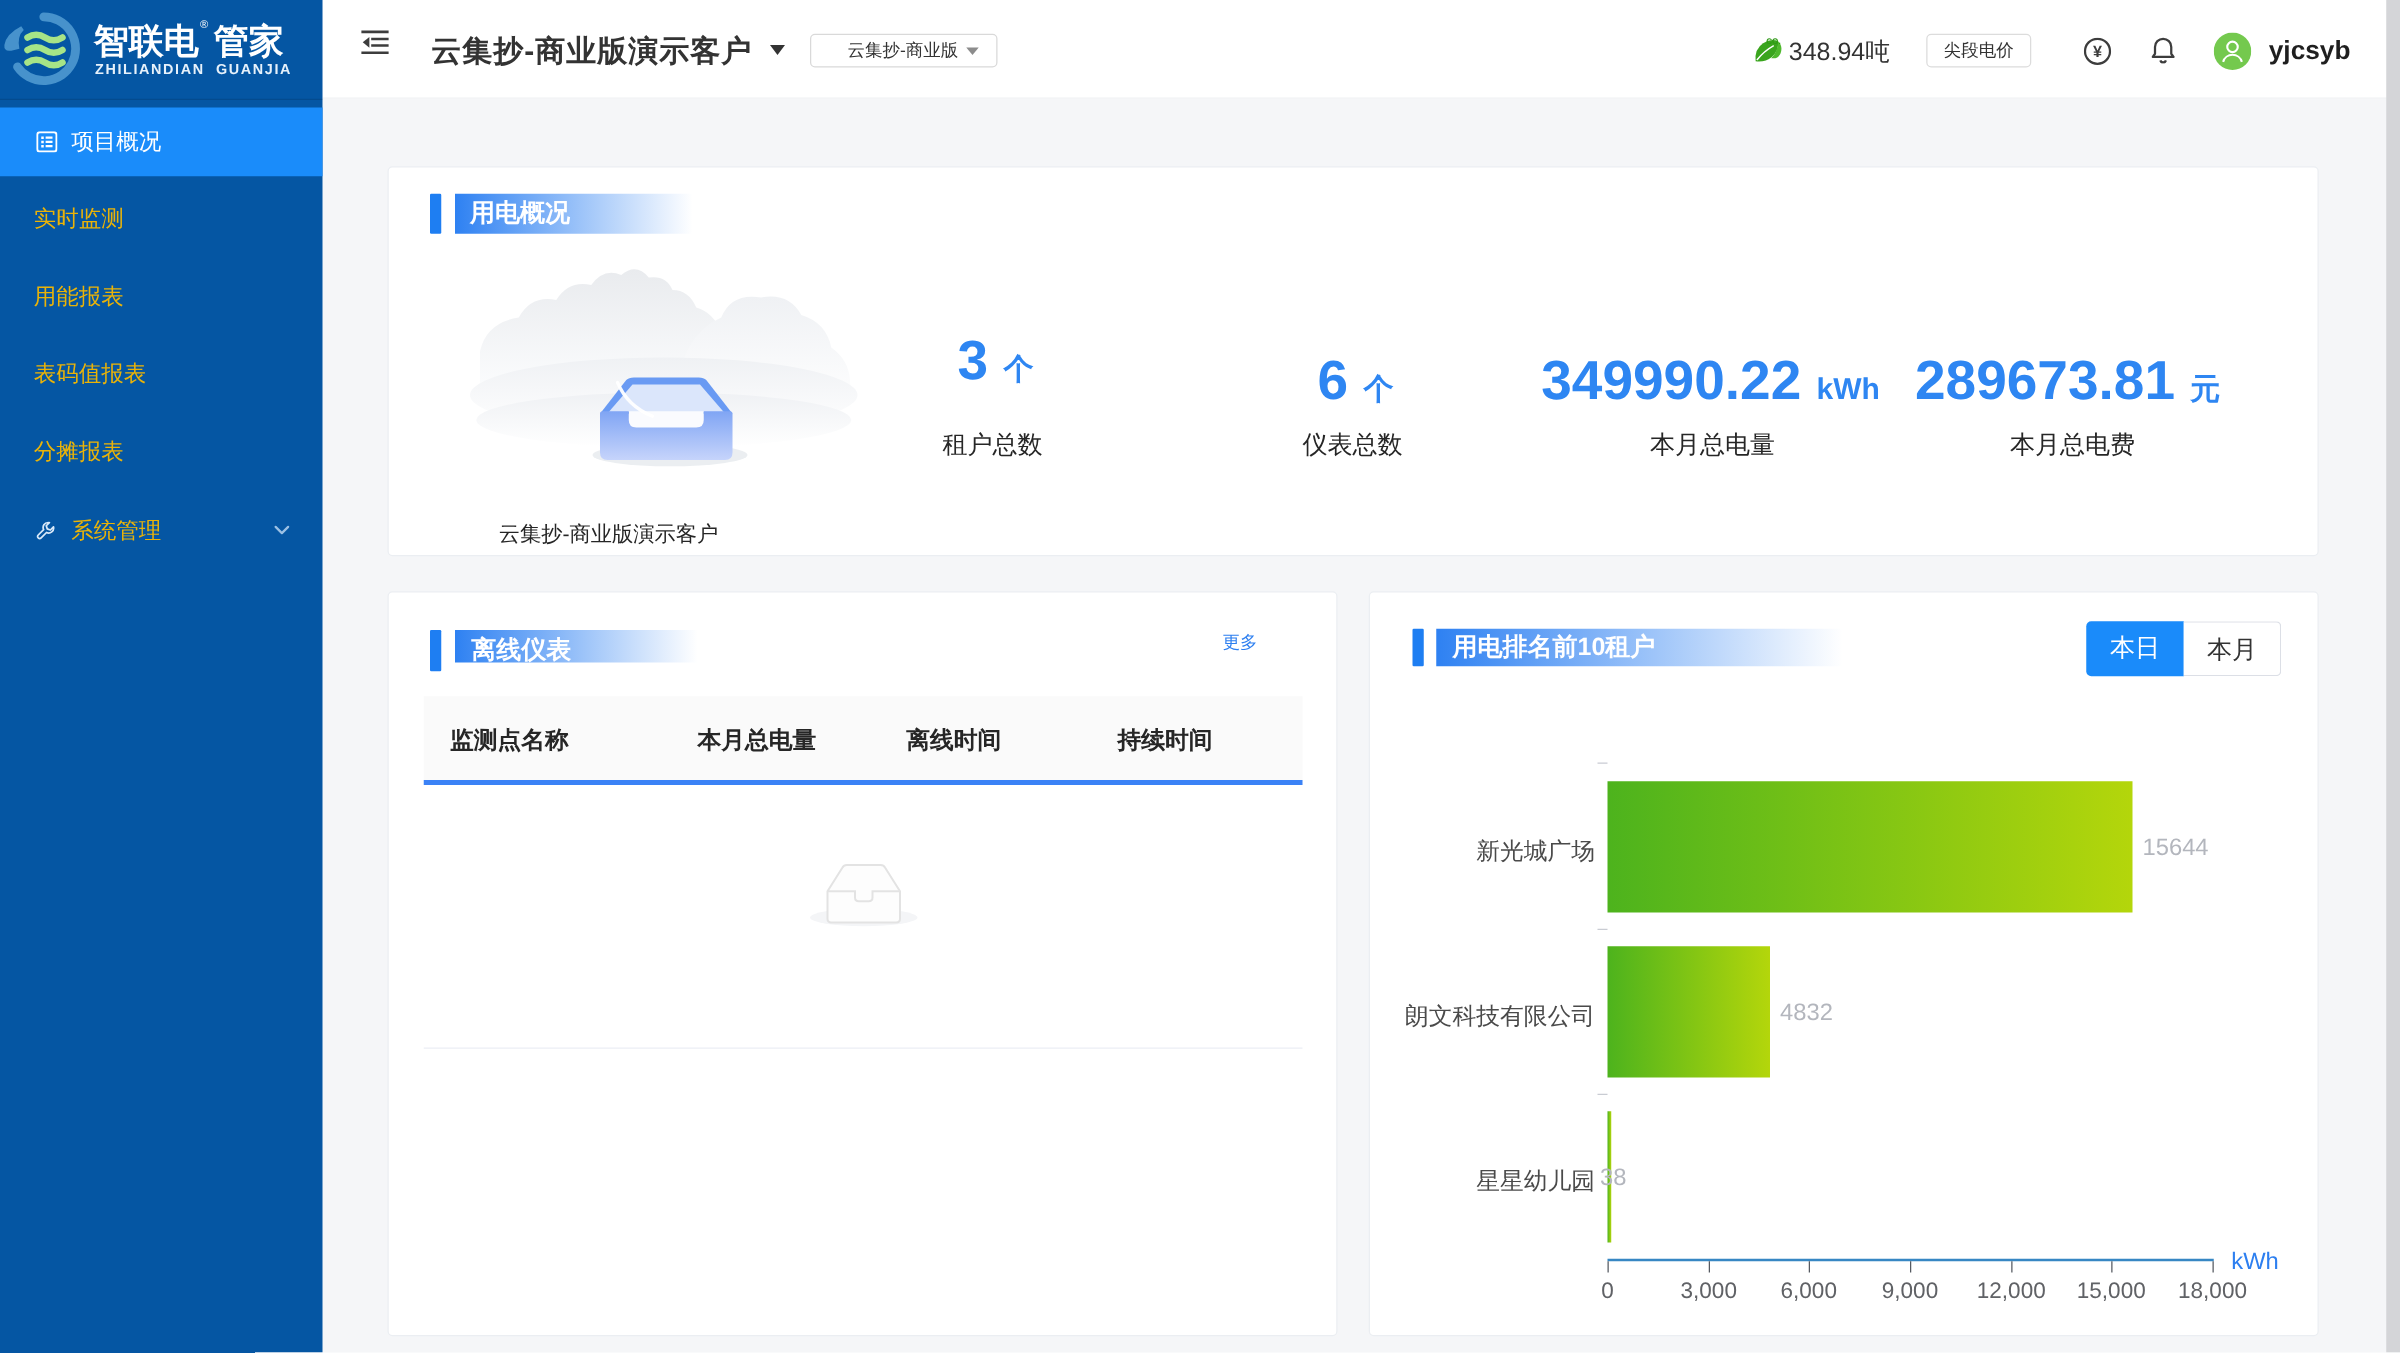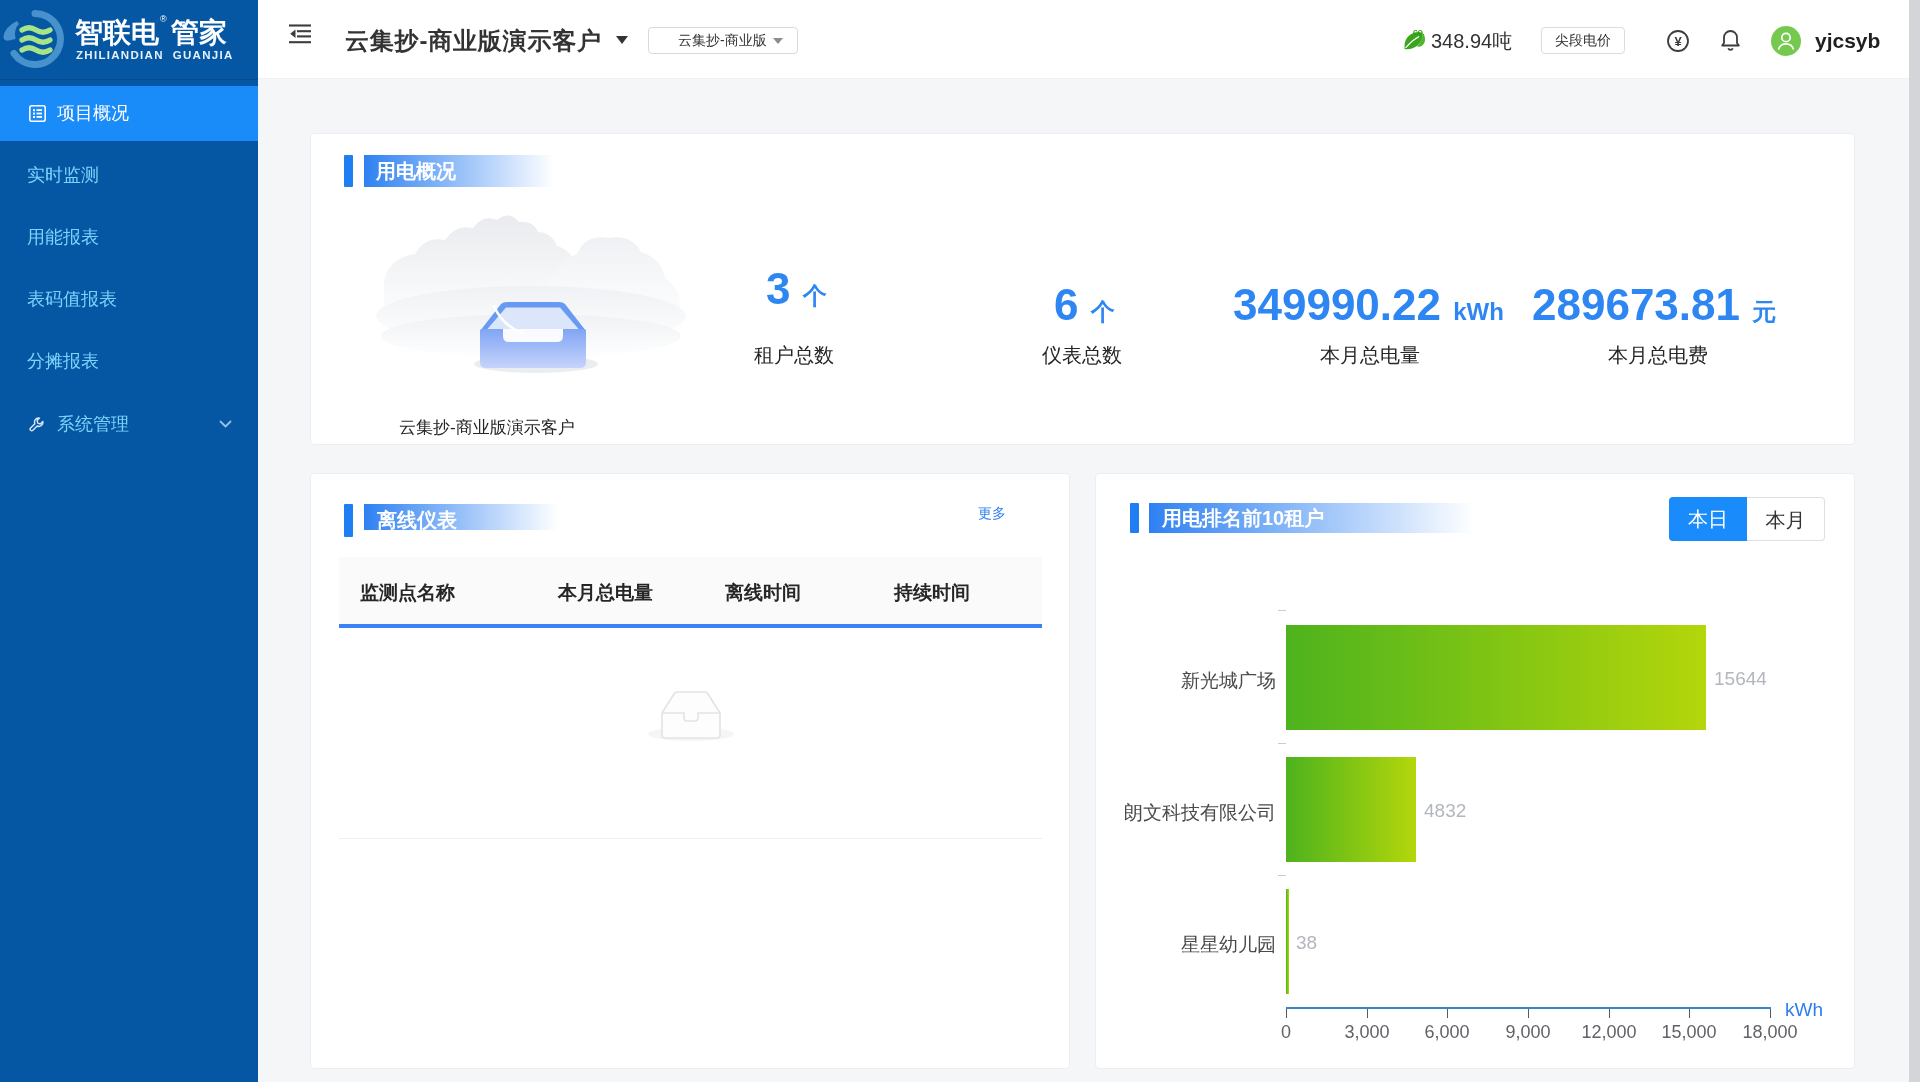--- a/index.html
+++ b/index.html
@@ -2,21 +2,21 @@
 <html><head>
 <meta charset="utf-8">
 <style>
 * { margin:0; padding:0; box-sizing:border-box; }
 html,body { width:1920px; height:1082px; overflow:hidden; font-family:"Liberation Sans",sans-serif; }
 #app { position:relative; width:1920px; height:1082px; background:#f5f6f8; }
 
 
 #sidebar { position:absolute; left:0; top:0; width:258px; height:1082px; background:#0556a3; z-index:5; }
 #logo { position:absolute; left:0; top:0; width:258px; height:80px; border-bottom:1px solid rgba(0,0,0,0.12); }
-.menu-item { position:absolute; left:0; width:258px; height:55px; color:#7dd3fc; font-size:18px; line-height:55px; }
+.menu-item { position:absolute; left:0; width:258px; height:55px; color:#eab308; font-size:18px; line-height:55px; }
 .menu-item.active { background:#1a8cfa; color:#ffffff; }
 .mi-text { position:absolute; left:57px; top:0; }
 .mi-text2 { position:absolute; left:27px; top:0; }
 
 
 #header { position:absolute; left:258px; top:0; width:1662px; height:79px; background:#ffffff; border-bottom:1px solid #f0f1f3; z-index:4; }
 #htitle { position:absolute; z-index:6; left:345px; top:25px; font-size:24px; font-weight:bold; color:#333333; letter-spacing:0.8px; }
 #hcaret { position:absolute; z-index:6; left:616px; top:36px; width:0; height:0; border-left:6px solid transparent; border-right:6px solid transparent; border-top:8px solid #333; }
 #htag { position:absolute; z-index:6; left:648px; top:27px; width:150px; height:27px; border:1px solid #d9d9d9; border-radius:4px; background:#fff; font-size:14px; color:#333; line-height:25px; text-align:left; padding-left:29px; }
 #htag .tcaret { position:absolute; right:14px; top:10px; width:0; height:0; border-left:5px solid transparent; border-right:5px solid transparent; border-top:6px solid #8c8c8c; }
@@ -237,21 +237,21 @@
     <div class="bar" style="left:190px; top:151px; width:420px; height:105px;"></div>
     <div class="bar" style="left:190px; top:283px; width:130px; height:105px;"></div>
     <div class="bar" style="left:190px; top:415px; width:3px; height:105px;"></div>
 
     <div class="ylab" style="left:10px; top:194px;">新光城广场</div>
     <div class="ylab" style="left:10px; top:326px;">朗文科技有限公司</div>
     <div class="ylab" style="left:10px; top:458px;">星星幼儿园</div>
 
     <div class="vlab" style="left:618px; top:194px;">15644</div>
     <div class="vlab" style="left:328px; top:326px;">4832</div>
-    <div class="vlab" style="left:200px; top:458px;">38</div>
+    <div class="vlab" style="left:184px; top:458px;">38</div>
 
     <div id="xaxis"></div>
     <div class="xtick" style="left:190px;"></div>
     <div class="xtick" style="left:271px;"></div>
     <div class="xtick" style="left:351px;"></div>
     <div class="xtick" style="left:432px;"></div>
     <div class="xtick" style="left:513px;"></div>
     <div class="xtick" style="left:593px;"></div>
     <div class="xtick" style="left:674px;"></div>
     <div class="xlab" style="left:190px;">0</div>

